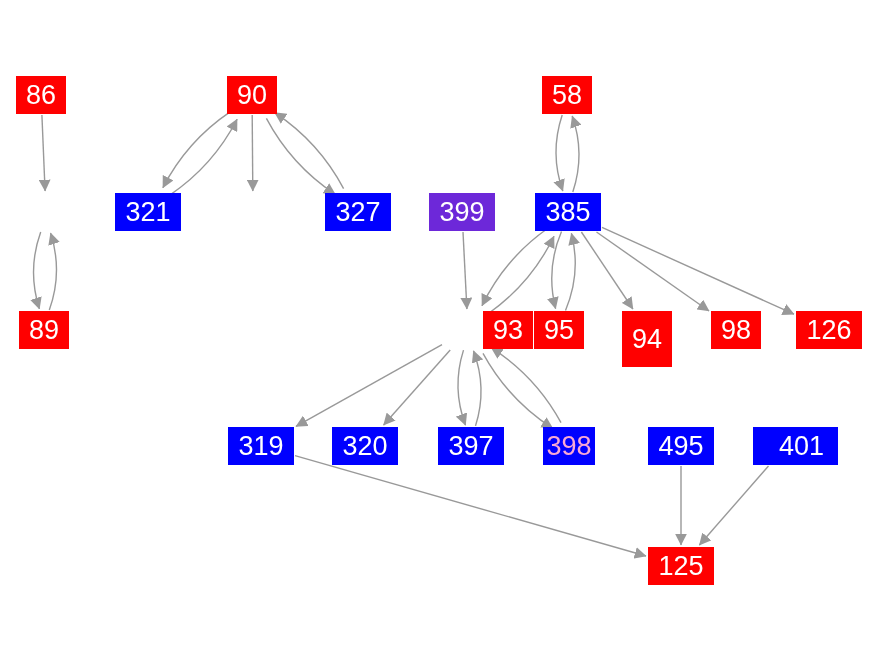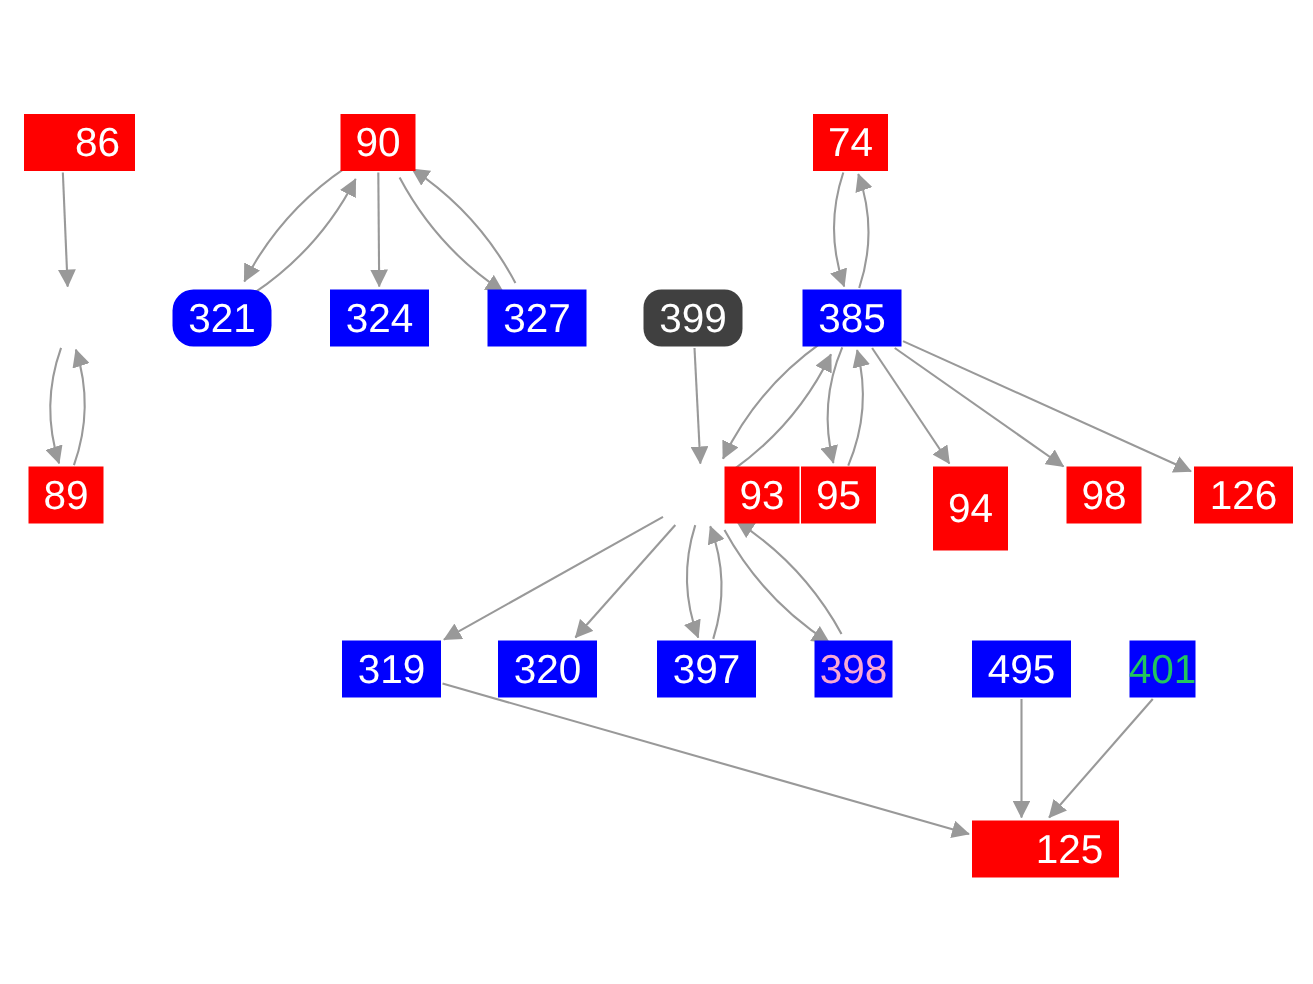--- a/index.html
+++ b/index.html
@@ -50,34 +50,33 @@
       <path d="M442.0,344.6 Q369.0,385.5 296.0,426.4" fill="none" stroke="#999999" stroke-width="1.4" marker-end="url(#arrow)"></path>
       <path d="M450.2,350.0 Q416.9,387.5 383.6,425.0" fill="none" stroke="#999999" stroke-width="1.4" marker-end="url(#arrow)"></path>
       <path d="M463.5,350.1 Q451.5,388.0 465.5,425.1" fill="none" stroke="#999999" stroke-width="1.4" marker-end="url(#arrow)"></path>
       <path d="M475.5,425.9 Q487.5,388.0 473.5,350.9" fill="none" stroke="#999999" stroke-width="1.4" marker-end="url(#arrow)"></path>
       <path d="M483.0,353.4 Q508.4,399.8 552.8,428.4" fill="none" stroke="#999999" stroke-width="1.4" marker-end="url(#arrow)"></path>
       <path d="M561.0,422.6 Q535.6,376.2 491.2,347.6" fill="none" stroke="#999999" stroke-width="1.4" marker-end="url(#arrow)"></path>
       <path d="M295.0,455.7 Q470.5,505.9 646.0,556.0" fill="none" stroke="#999999" stroke-width="1.4" marker-end="url(#arrow)"></path>
       <path d="M681.0,466.0 Q681.0,505.5 681.0,545.0" fill="none" stroke="#999999" stroke-width="1.4" marker-end="url(#arrow)"></path>
       <path d="M768.5,466.0 Q733.9,505.5 699.4,545.0" fill="none" stroke="#999999" stroke-width="1.4" marker-end="url(#arrow)"></path>
     </svg>
-<div class="node" style="left: 16px; top: 76px; width: 50px; height: 38px; background: rgb(255, 0, 0); color: rgb(255, 255, 255); padding-left: 24px;">86</div>
+<div class="node" style="left: 16px; top: 76px; width: 50px; height: 38px; background: rgb(255, 0, 0); color: rgb(255, 255, 255);">86</div>
     <div class="node" style="left: 227px; top: 76px; width: 50px; height: 38px; background: rgb(255, 0, 0); color: rgb(255, 255, 255);">90</div>
-    <div class="node" style="left: 542px; top: 76px; width: 50px; height: 38px; background: rgb(255, 0, 0); color: rgb(255, 255, 255);">74</div>
-    <div class="node" style="left: 115px; top: 193px; width: 66px; height: 38px; background: rgb(0, 0, 255); color: rgb(255, 255, 255); border-radius: 14px;">321</div>
-    <div class="node" style="left: 220px; top: 193px; width: 66px; height: 38px; background: rgb(0, 0, 255); color: rgb(255, 255, 255);">324</div>
+    <div class="node" style="left: 542px; top: 76px; width: 50px; height: 38px; background: rgb(255, 0, 0); color: rgb(255, 255, 255);">58</div>
+    <div class="node" style="left: 115px; top: 193px; width: 66px; height: 38px; background: rgb(0, 0, 255); color: rgb(255, 255, 255);">321</div>
     <div class="node" style="left: 325px; top: 193px; width: 66px; height: 38px; background: rgb(0, 0, 255); color: rgb(255, 255, 255);">327</div>
-    <div class="node" style="left: 429px; top: 193px; width: 66px; height: 38px; background: #404040; color: rgb(255, 255, 255); border-radius: 12px;">399</div>
+    <div class="node" style="left: 429px; top: 193px; width: 66px; height: 38px; background: #6d28d9; color: rgb(255, 255, 255);">399</div>
     <div class="node" style="left: 535px; top: 193px; width: 66px; height: 38px; background: rgb(0, 0, 255); color: rgb(255, 255, 255);">385</div>
     <div class="node" style="left: 19px; top: 311px; width: 50px; height: 38px; background: rgb(255, 0, 0); color: rgb(255, 255, 255);">89</div>
     <div class="node" style="left: 443px; top: 311px; width: 50px; height: 38px; background: rgb(255, 0, 0); color: rgb(255, 255, 255); margin-left: 40px;">93</div>
     <div class="node" style="left: 534px; top: 311px; width: 50px; height: 38px; background: rgb(255, 0, 0); color: rgb(255, 255, 255);">95</div>
     <div class="node" style="left: 622px; top: 311px; width: 50px; height: 56px; background: rgb(255, 0, 0); color: rgb(255, 255, 255);">94</div>
     <div class="node" style="left: 711px; top: 311px; width: 50px; height: 38px; background: rgb(255, 0, 0); color: rgb(255, 255, 255);">98</div>
     <div class="node" style="left: 796px; top: 311px; width: 66px; height: 38px; background: rgb(255, 0, 0); color: rgb(255, 255, 255);">126</div>
     <div class="node" style="left: 228px; top: 427px; width: 66px; height: 38px; background: rgb(0, 0, 255); color: rgb(255, 255, 255);">319</div>
     <div class="node" style="left: 332px; top: 427px; width: 66px; height: 38px; background: rgb(0, 0, 255); color: rgb(255, 255, 255);">320</div>
     <div class="node" style="left: 438px; top: 427px; width: 66px; height: 38px; background: rgb(0, 0, 255); color: rgb(255, 255, 255);">397</div>
     <div class="node" style="left: 543px; top: 427px; width: 52px; height: 38px; background: rgb(0, 0, 255); color: #f9a8d4;">398</div>
     <div class="node" style="left: 648px; top: 427px; width: 66px; height: 38px; background: rgb(0, 0, 255); color: rgb(255, 255, 255);">495</div>
-    <div class="node" style="left: 753px; top: 427px; width: 44px; height: 38px; background: rgb(0, 0, 255); color: #22c55e;">401</div>
-    <div class="node" style="left: 648px; top: 547px; width: 66px; height: 38px; background: rgb(255, 0, 0); color: rgb(255, 255, 255); padding-left: 32px;">125</div>
+    <div class="node" style="left: 753px; top: 427px; width: 73px; height: 38px; background: rgb(0, 0, 255); color: #ffffff; padding-left: 12px;">401</div>
+    <div class="node" style="left: 648px; top: 547px; width: 66px; height: 38px; background: rgb(255, 0, 0); color: rgb(255, 255, 255);">125</div>
   </div>
 
 </body></html>

